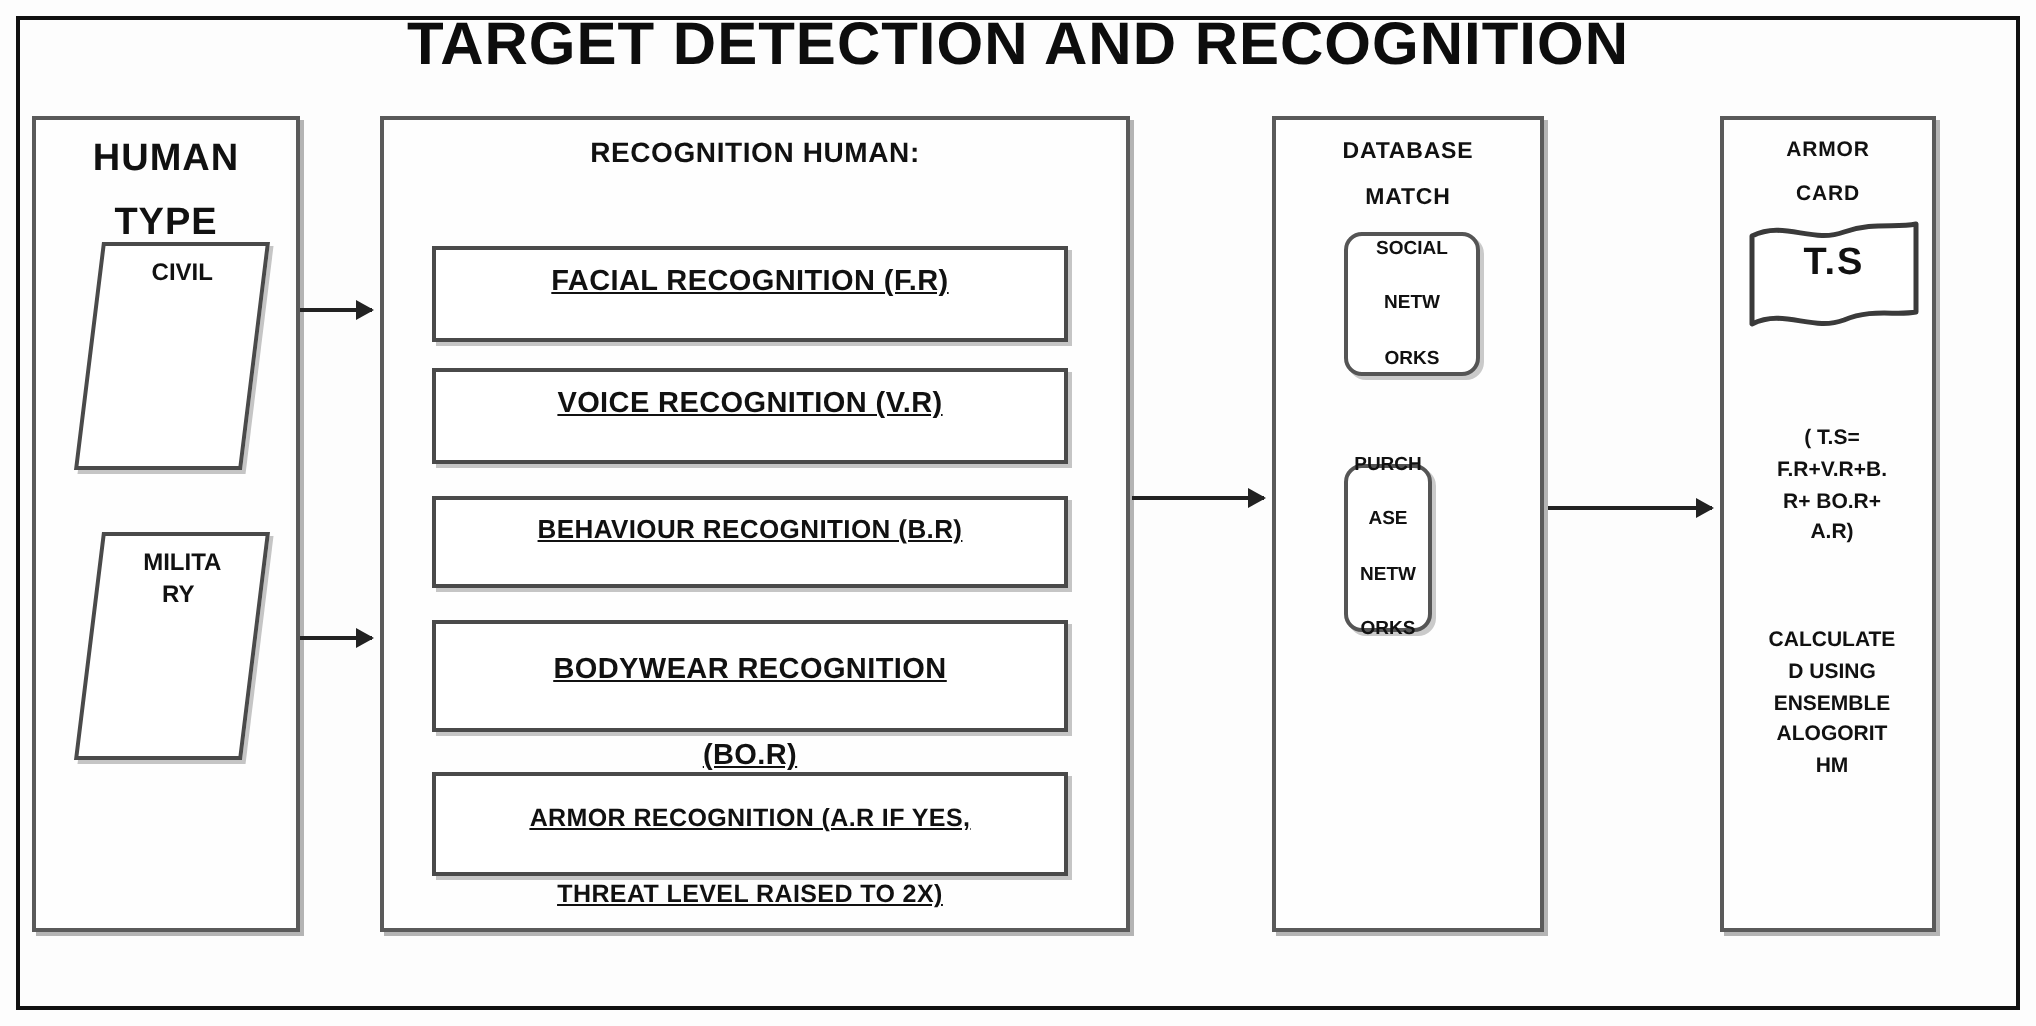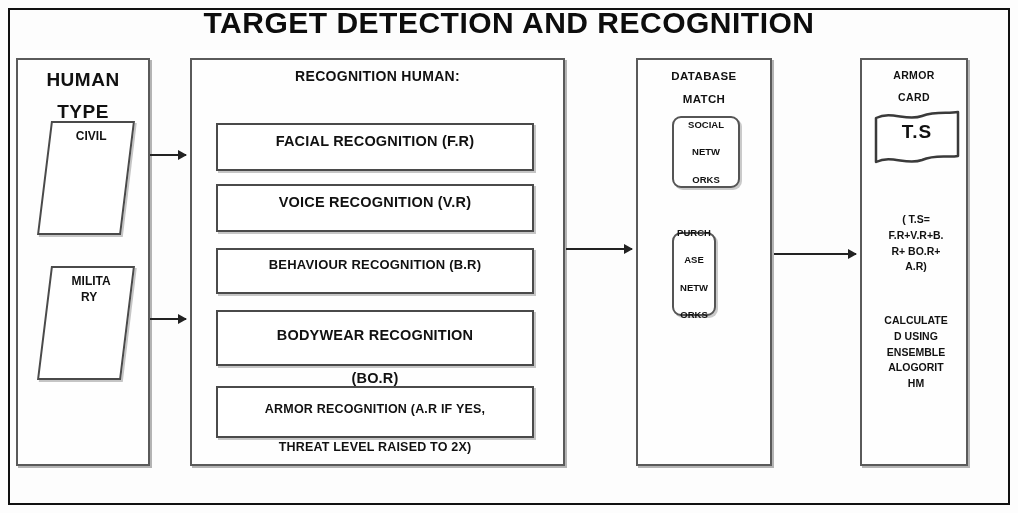--- a/index.html
+++ b/index.html
@@ -86,20 +86,21 @@
   }
   .reco-item span{
     display:block;width:100%;
     text-align:center;
     font-size:14.5px;
     font-weight:bold;
     color:#111;
     padding-top:7px;
     line-height:1.25;
     letter-spacing:.2px;
+    text-decoration:underline;
   }
   .reco-item.small span{font-size:13px;}
   .reco-item.smaller span{font-size:12.5px;}
 
   
   #col-db{left:636px;top:58px;width:136px;height:408px;}
   #col-db .panel-title{font-size:11.5px;margin-top:9px;letter-spacing:.4px;}
 
   .db-item{
     position:absolute;

